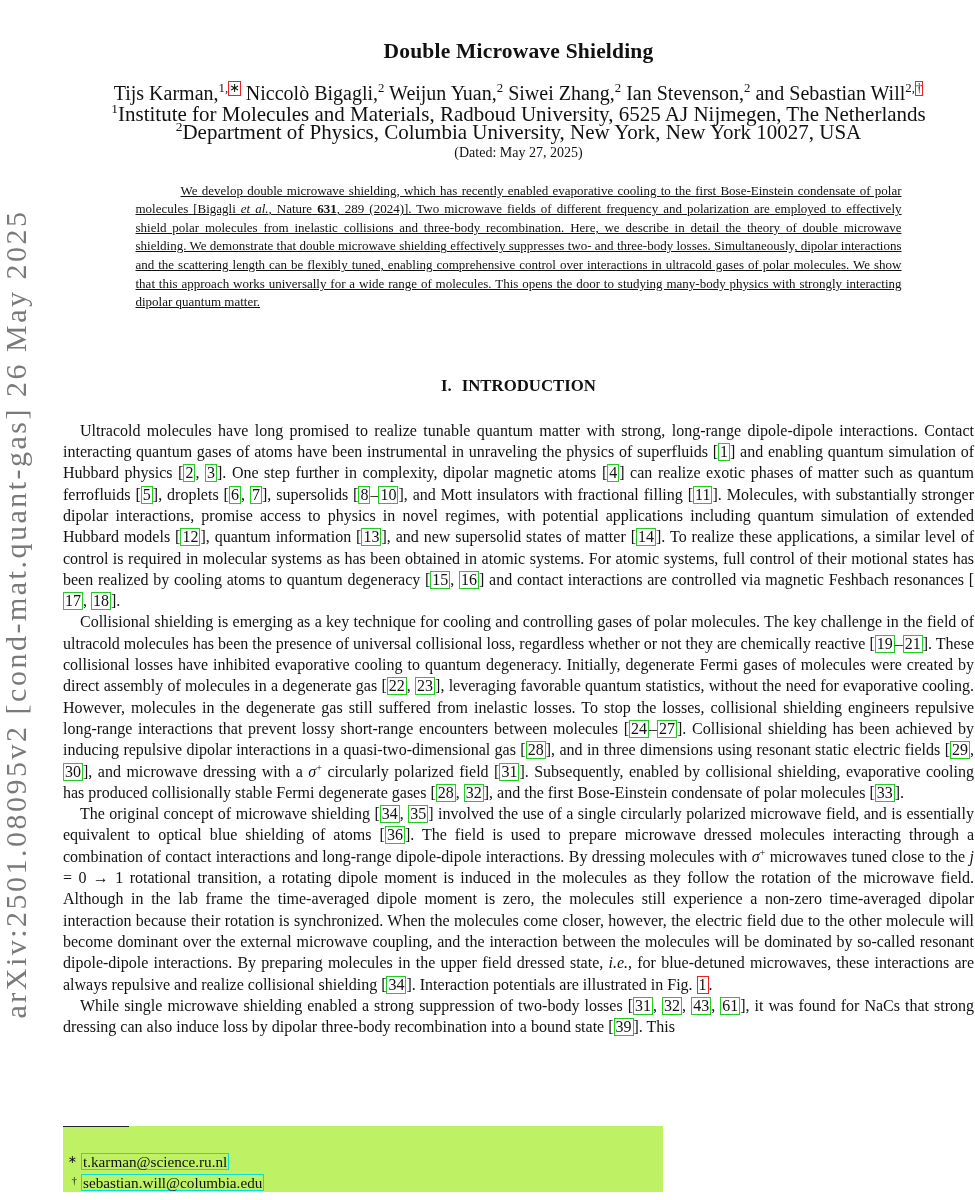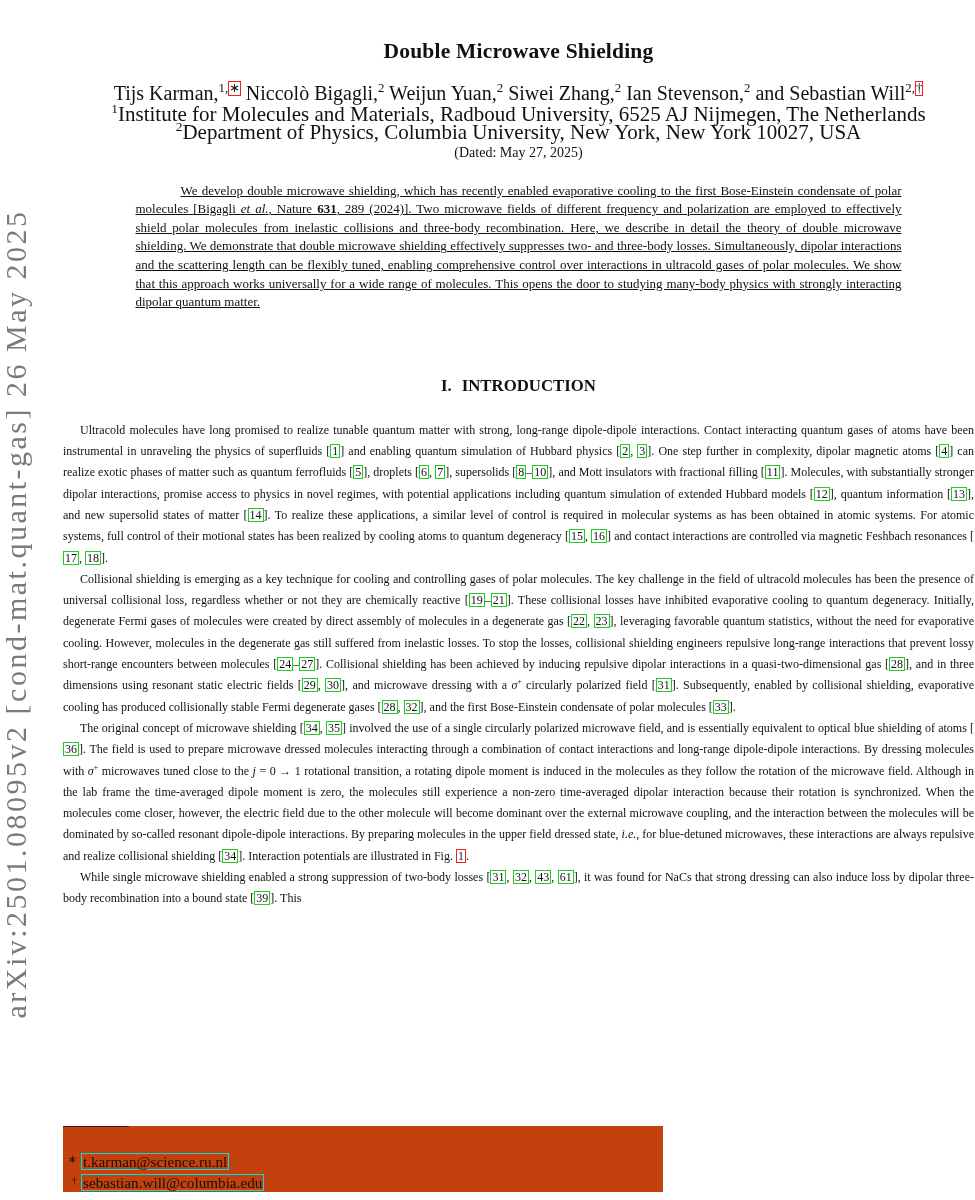--- a/index.html
+++ b/index.html
@@ -76,21 +76,21 @@
     text-align: center;
     font-weight: bold;
     font-size: 16.8px;
   }
   .sec-gap { display: inline-block; width: 10px; }
 
   .bodytext p {
     margin: 0;
     text-align: justify;
     text-indent: 17px;
-    font-size: 12px;
+    font-size: 16px;
     line-height: 21.3px;
   }
   .bodytext p:first-child { margin-top: 24px; }
 
   sup {
     font-size: 64%;
     line-height: 0;
     vertical-align: super;
   }
 
@@ -105,21 +105,21 @@
   }
   .box.green { border-color: var(--green, #22cc22); }
   .box.red   { border-color: var(--red, #ee2222); }
   .box.cyan  { border-color: var(--cyan, #00e0e0); }
   sup .box { padding: 0; }
 
   .footer {
     position: absolute;
     left: 63px; top: 1126px;
     width: 600px;
-    background: #c2410c;
+    background: #bef264;
     font-size: 15.2px;
   }
   .fn-rule {
     width: 66px; height: 0;
     border-top: 1.4px solid #222;
     margin-bottom: 26px;
   }
   .fn-line {
     margin-top: 3px;
     white-space: nowrap;

